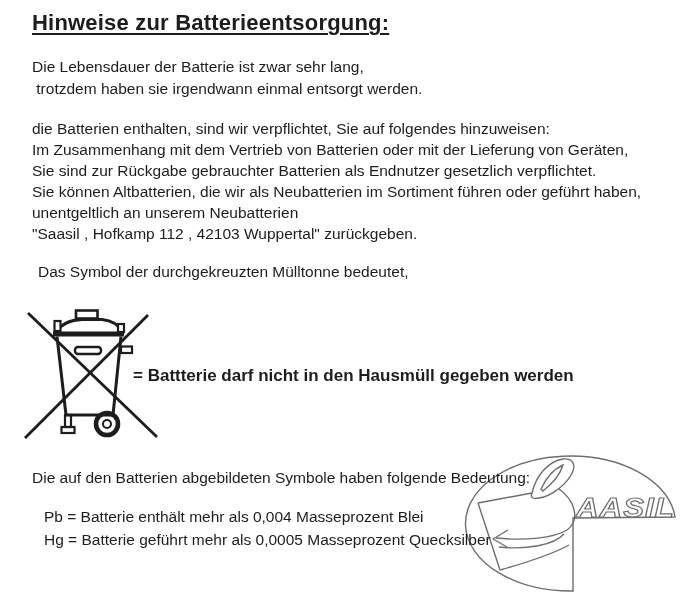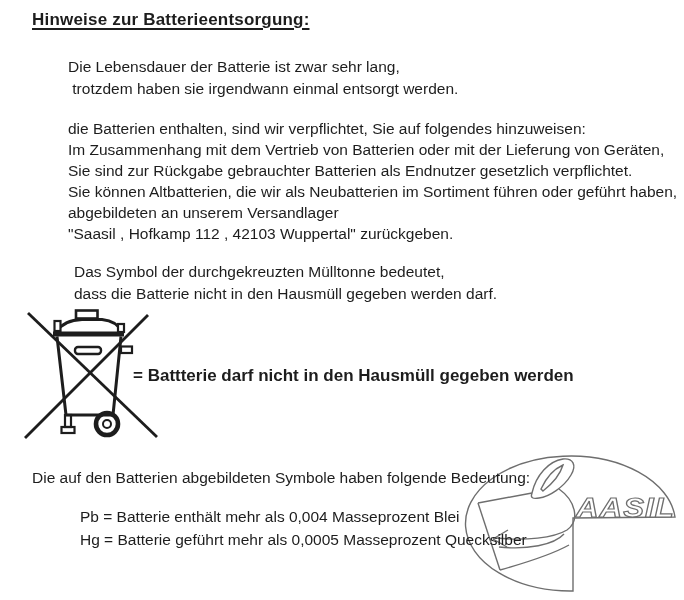--- a/index.html
+++ b/index.html
@@ -8,30 +8,30 @@
     width: 684px;
     height: 600px;
     background: #ffffff;
     overflow: hidden;
     font-family: "Liberation Sans", "DejaVu Sans", sans-serif;
     color: #1d1d1d;
   }
   .abs { position: absolute; }
   .title {
     left: 32px; top: 10px;
-    font-size: 17px;
+    font-size: 22px;
     font-weight: bold;
     text-decoration: underline;
     text-decoration-thickness: 2px;
     text-underline-offset: 3px;
     letter-spacing: 0.2px;
     z-index: 3;
   }
   .body-text { font-size: 15.5px; z-index: 3; }
-  .body-text .line { white-space: pre; margin-left: 36px; }
+  .body-text .line { white-space: pre; }
   .p-lifespan   { left: 32px; top: 56px;  line-height: 22px; }
   .p-obligation { left: 32px; top: 118px; line-height: 21px; }
   .p-symbol     { left: 38px; top: 261px; line-height: 22px; }
   .p-intro      { left: 32px; top: 467px; line-height: 22px; }
   .p-items      { left: 44px; top: 506px; line-height: 22.5px; }
   .bin-caption {
     left: 133px; top: 366px;
     font-size: 17px;
     font-weight: bold;
     white-space: pre;
@@ -50,27 +50,26 @@
   <div class="abs body-text p-lifespan">
     <div class="line">Die Lebensdauer der Batterie ist zwar sehr lang,</div>
     <div class="line"> trotzdem haben sie irgendwann einmal entsorgt werden.</div>
   </div>
 
   <div class="abs body-text p-obligation">
     <div class="line">die Batterien enthalten, sind wir verpflichtet, Sie auf folgendes hinzuweisen:</div>
     <div class="line">Im Zusammenhang mit dem Vertrieb von Batterien oder mit der Lieferung von Geräten,</div>
     <div class="line">Sie sind zur Rückgabe gebrauchter Batterien als Endnutzer gesetzlich verpflichtet.</div>
     <div class="line">Sie können Altbatterien, die wir als Neubatterien im Sortiment führen oder geführt haben,</div>
-    <div class="line">abgebildeten an unserem Versandlager</div>
+    <div class="line">unentgeltlich an unserem Neubatterien</div>
     <div class="line">"Saasil , Hofkamp 112 , 42103 Wuppertal" zurückgeben.</div>
   </div>
 
   <div class="abs body-text p-symbol">
     <div class="line">Das Symbol der durchgekreuzten Mülltonne bedeutet,</div>
-    <div class="line">dass die Batterie nicht in den Hausmüll gegeben werden darf.</div>
   </div>
 
   <svg class="abs bin-icon" width="140" height="150" viewBox="0 0 140 150">
     <g fill="none" stroke="#1d1d1d">
 
       <path d="M32,30 Q40,18 58,17.5 L78,17.5 Q93,19 98,30" stroke-width="3"></path>
 
       <rect x="52" y="8.5" width="21.5" height="8" stroke-width="2.6" fill="#ffffff"></rect>
 
       <rect x="30.5" y="19" width="6" height="10" stroke-width="2.2" fill="#ffffff"></rect>

